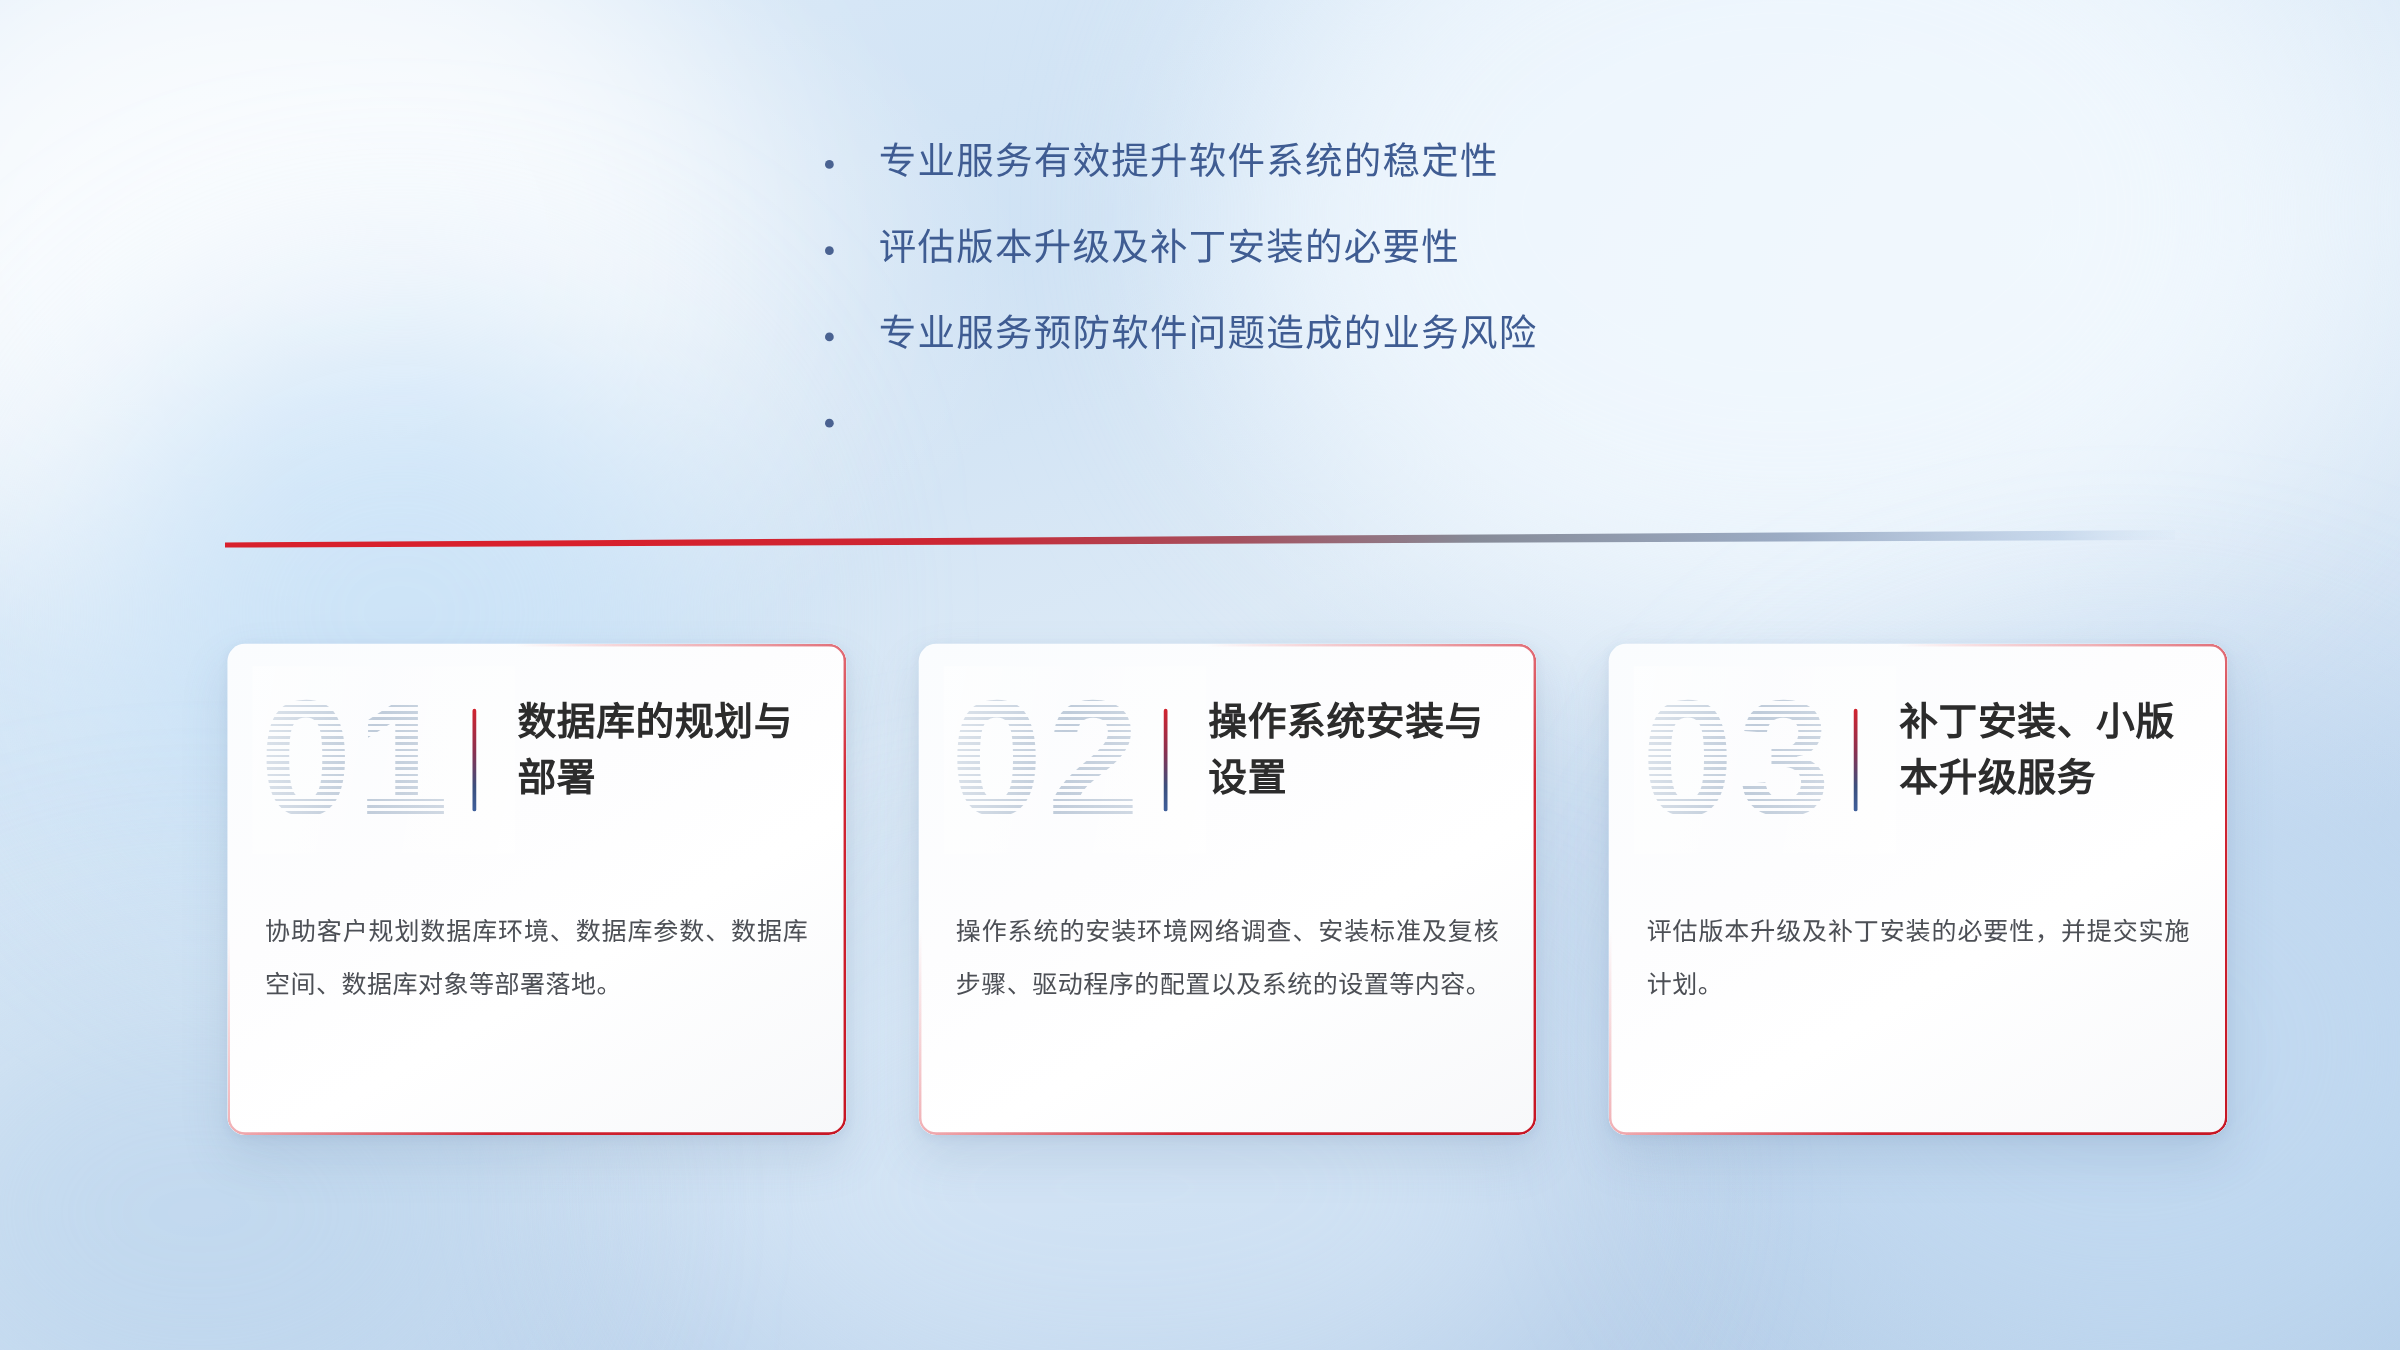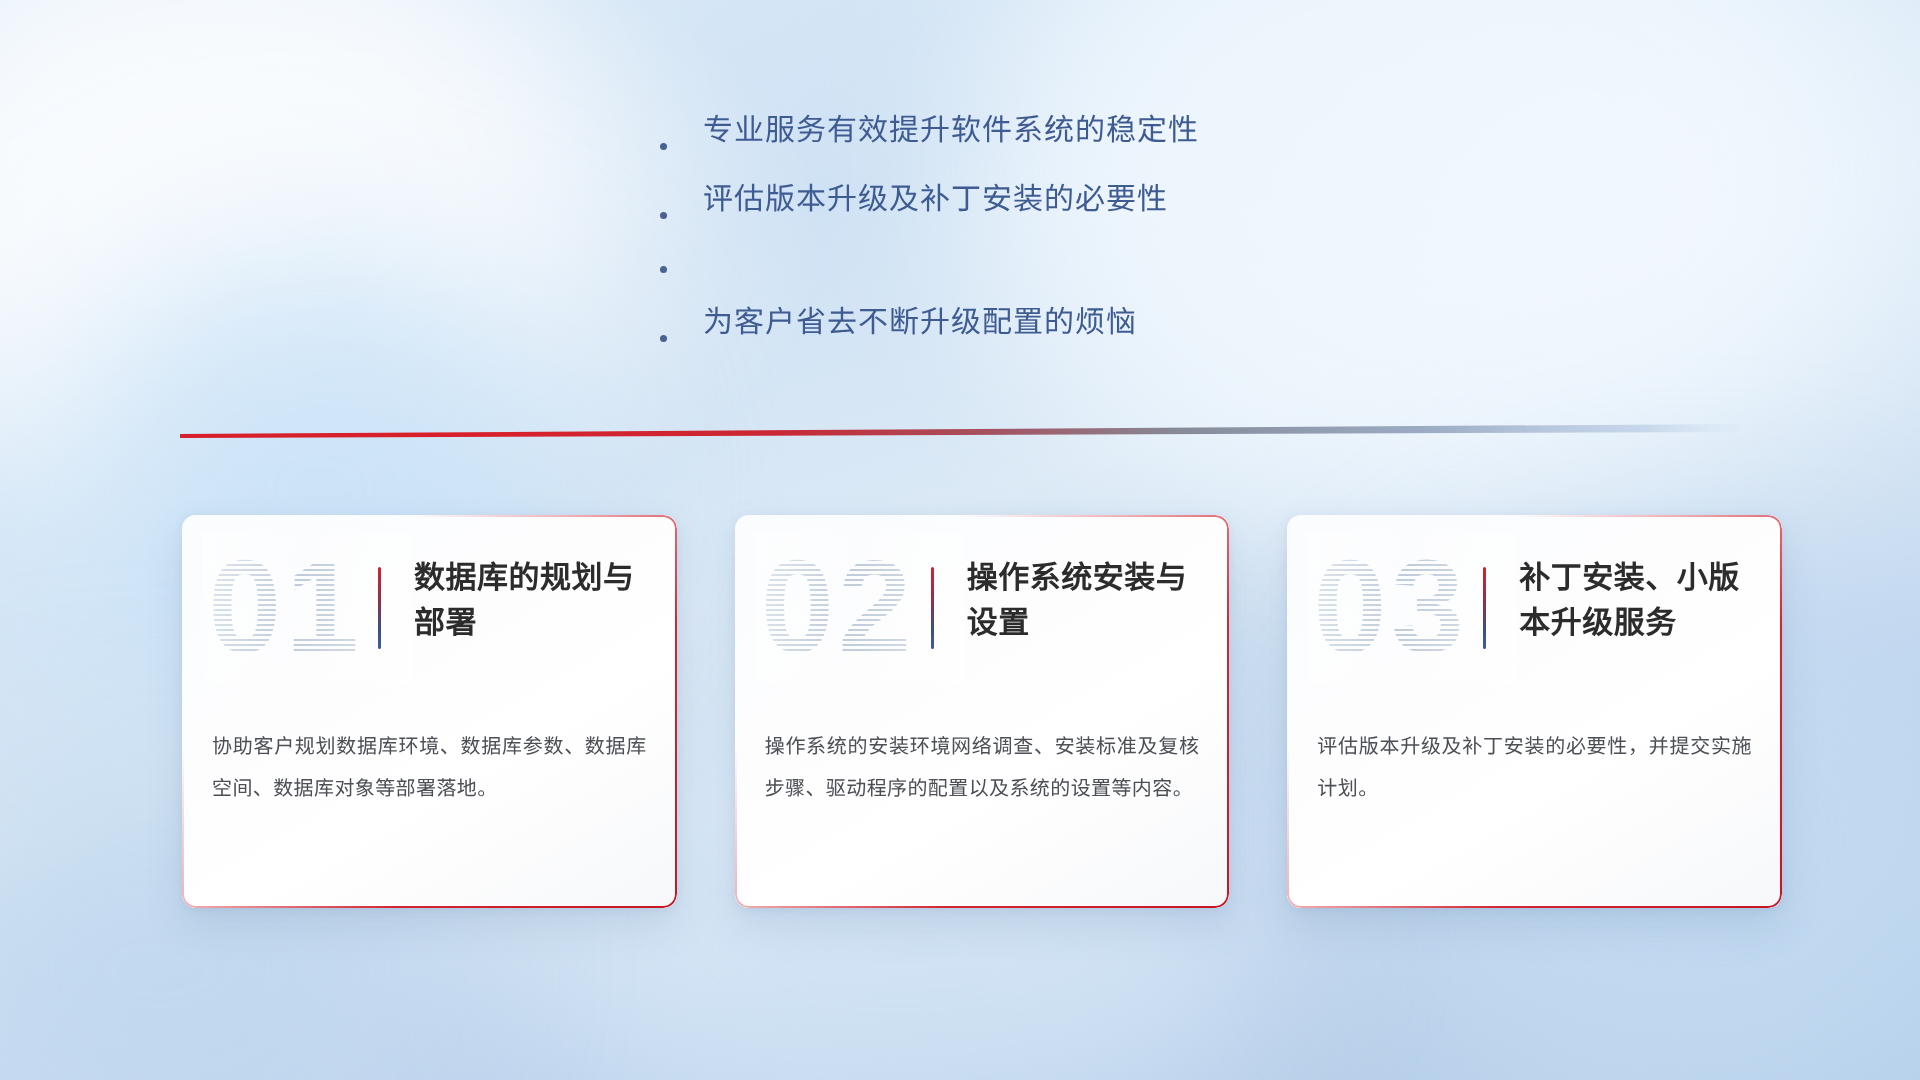--- a/index.html
+++ b/index.html
@@ -45,21 +45,21 @@
 
   
   .bullets {
     position: absolute;
     left: 660px;
     top: 110px;
     width: 760px;
   }
   .bullet-row {
     display: flex;
-    align-items: flex-end;
+    align-items: flex-start;
     margin-bottom: 29px;
   }
   .bullet-dot {
     flex: 0 0 auto;
     width: 7px;
     height: 7px;
     border-radius: 50%;
     background: #4a6291;
     margin-top: 18px;
     margin-right: 36px;
@@ -212,25 +212,25 @@
       <span class="bullet-text">专业服务有效提升软件系统的稳定性</span>
     </div>
 
     <div class="bullet-row">
       <span class="bullet-dot"></span>
       <span class="bullet-text">评估版本升级及补丁安装的必要性</span>
     </div>
 
     <div class="bullet-row">
       <span class="bullet-dot"></span>
-    </div>
-
-    <div class="bullet-row">
-      <span class="bullet-dot"></span>
-      <span class="bullet-text">为客户省去不断升级配置的烦恼</span>
+      <span class="bullet-text">专业服务预防软件问题造成的业务风险</span>
+    </div>
+
+    <div class="bullet-row">
+      <span class="bullet-dot"></span>
     </div>
 
   </div>
 
   <div class="divider-wrap">
     <svg viewBox="0 0 1560 24" preserveAspectRatio="none" aria-hidden="true">
       <defs>
         <linearGradient id="ruleGrad" x1="0" y1="0" x2="1" y2="0">
           <stop offset="0%" stop-color="#d8202c" stop-opacity="1"></stop>
           <stop offset="18%" stop-color="#d8202c" stop-opacity="1"></stop>

